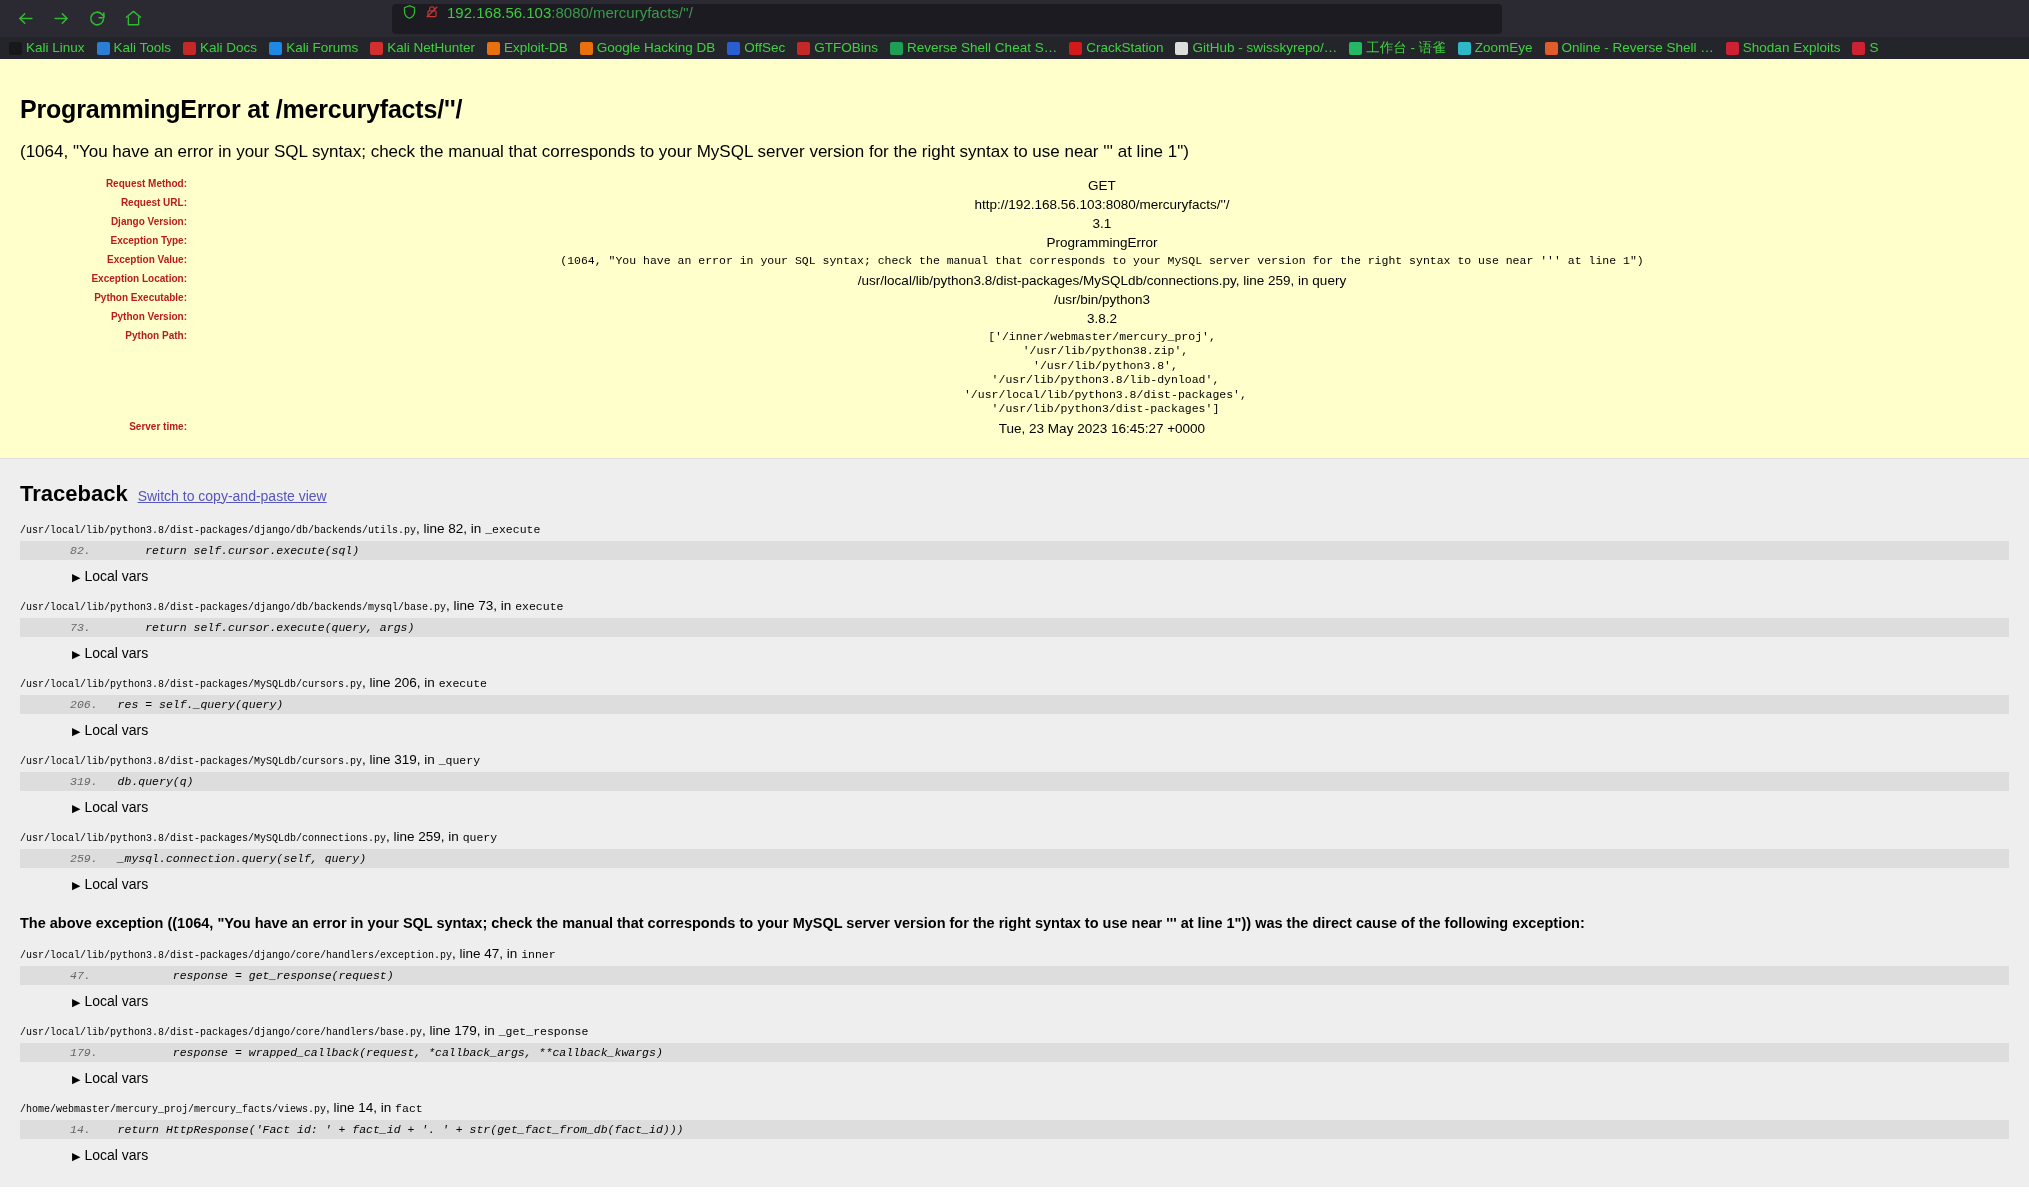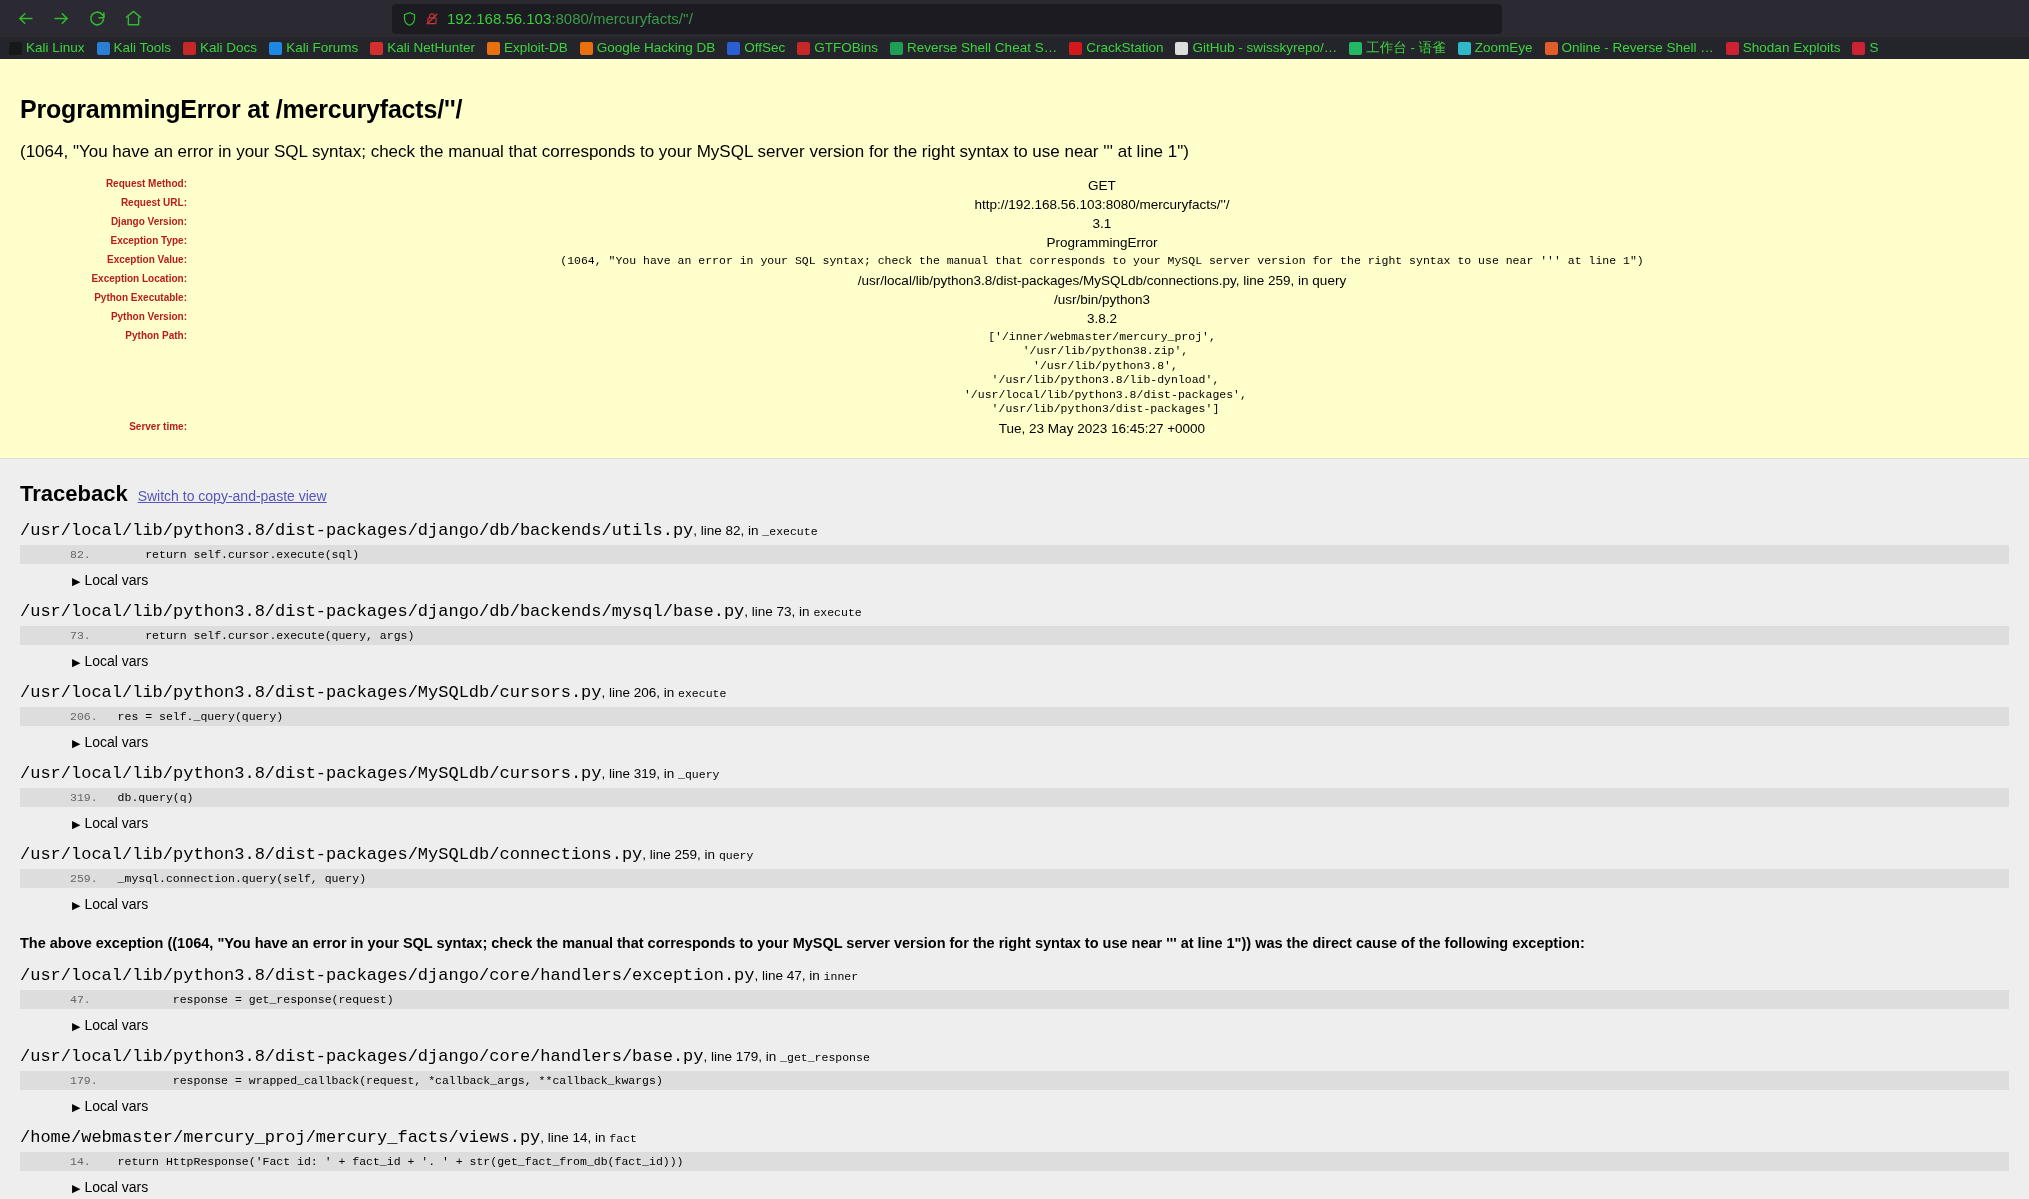--- a/index.html
+++ b/index.html
@@ -18,21 +18,21 @@
     background:#2b2a33; padding: 0 8px; gap: 2px;
   }
   .navbtn {
     width: 34px; height: 30px; display:flex; align-items:center; justify-content:center;
     border-radius:4px; color:#2fbb2f; flex: 0 0 auto;
   }
   .navbtn svg { display:block; }
   .urlbar {
     margin-left: 240px;
     flex: 1 1 auto; height: 30px; background:#1c1b22; border-radius: 4px;
-    display:flex; align-items:center; padding: 0 10px; gap: 8px;
+    display:flex; padding: 0 10px; gap: 8px;
     max-width: 1110px;
   }
   .urltext {
     font-family:"Liberation Sans", sans-serif; font-size:15px; color:#3ccc3c;
     white-space:nowrap; overflow:hidden;
   }
   .urltext .dim { color:#3a9b4a; }
   .shield-icon svg, .lock-icon svg { display:block; }
 
   .bookmarks {
@@ -91,29 +91,30 @@
   #traceback .switch {
     font-size:14px; color:#5555bb; text-decoration:underline; margin-left:10px;
     font-family:"Liberation Sans", sans-serif;
   }
   .frame { margin-top: 14px; }
   .frame .loc {
     font-size:13.5px; color:#000; font-family:"Liberation Sans", sans-serif;
     margin-bottom: 5px;
   }
   .frame .loc .path {
-    font-family:"Liberation Mono", monospace; font-size:17px;
+    font-family:"Liberation Mono", monospace; font-size:10px;
   }
   .frame .loc .func {
     font-family:"Liberation Mono", monospace; font-size:11.5px;
   }
   .ctxline {
     background:#ddd; padding: 3px 0; display:flex; align-items:flex-start;
     font-family:"Liberation Mono", monospace; font-size:11.5px; color:#000;
     width: 100%;
+    font-style: italic;
   }
   .ctxline .ln { width: 70px; padding-left: 50px; color:#666; flex:0 0 auto; }
   .ctxline .code { white-space:pre; }
   .localvars {
     margin-top: 8px; padding-left: 52px; font-size:14px;
     font-family:"Liberation Sans", sans-serif; color:#000;
   }
   .localvars .tri { font-size: 11px; margin-right: 4px; }
   .cause {
     font-size:14.5px; font-weight:bold; color:#000; margin: 22px 0 10px 0;

